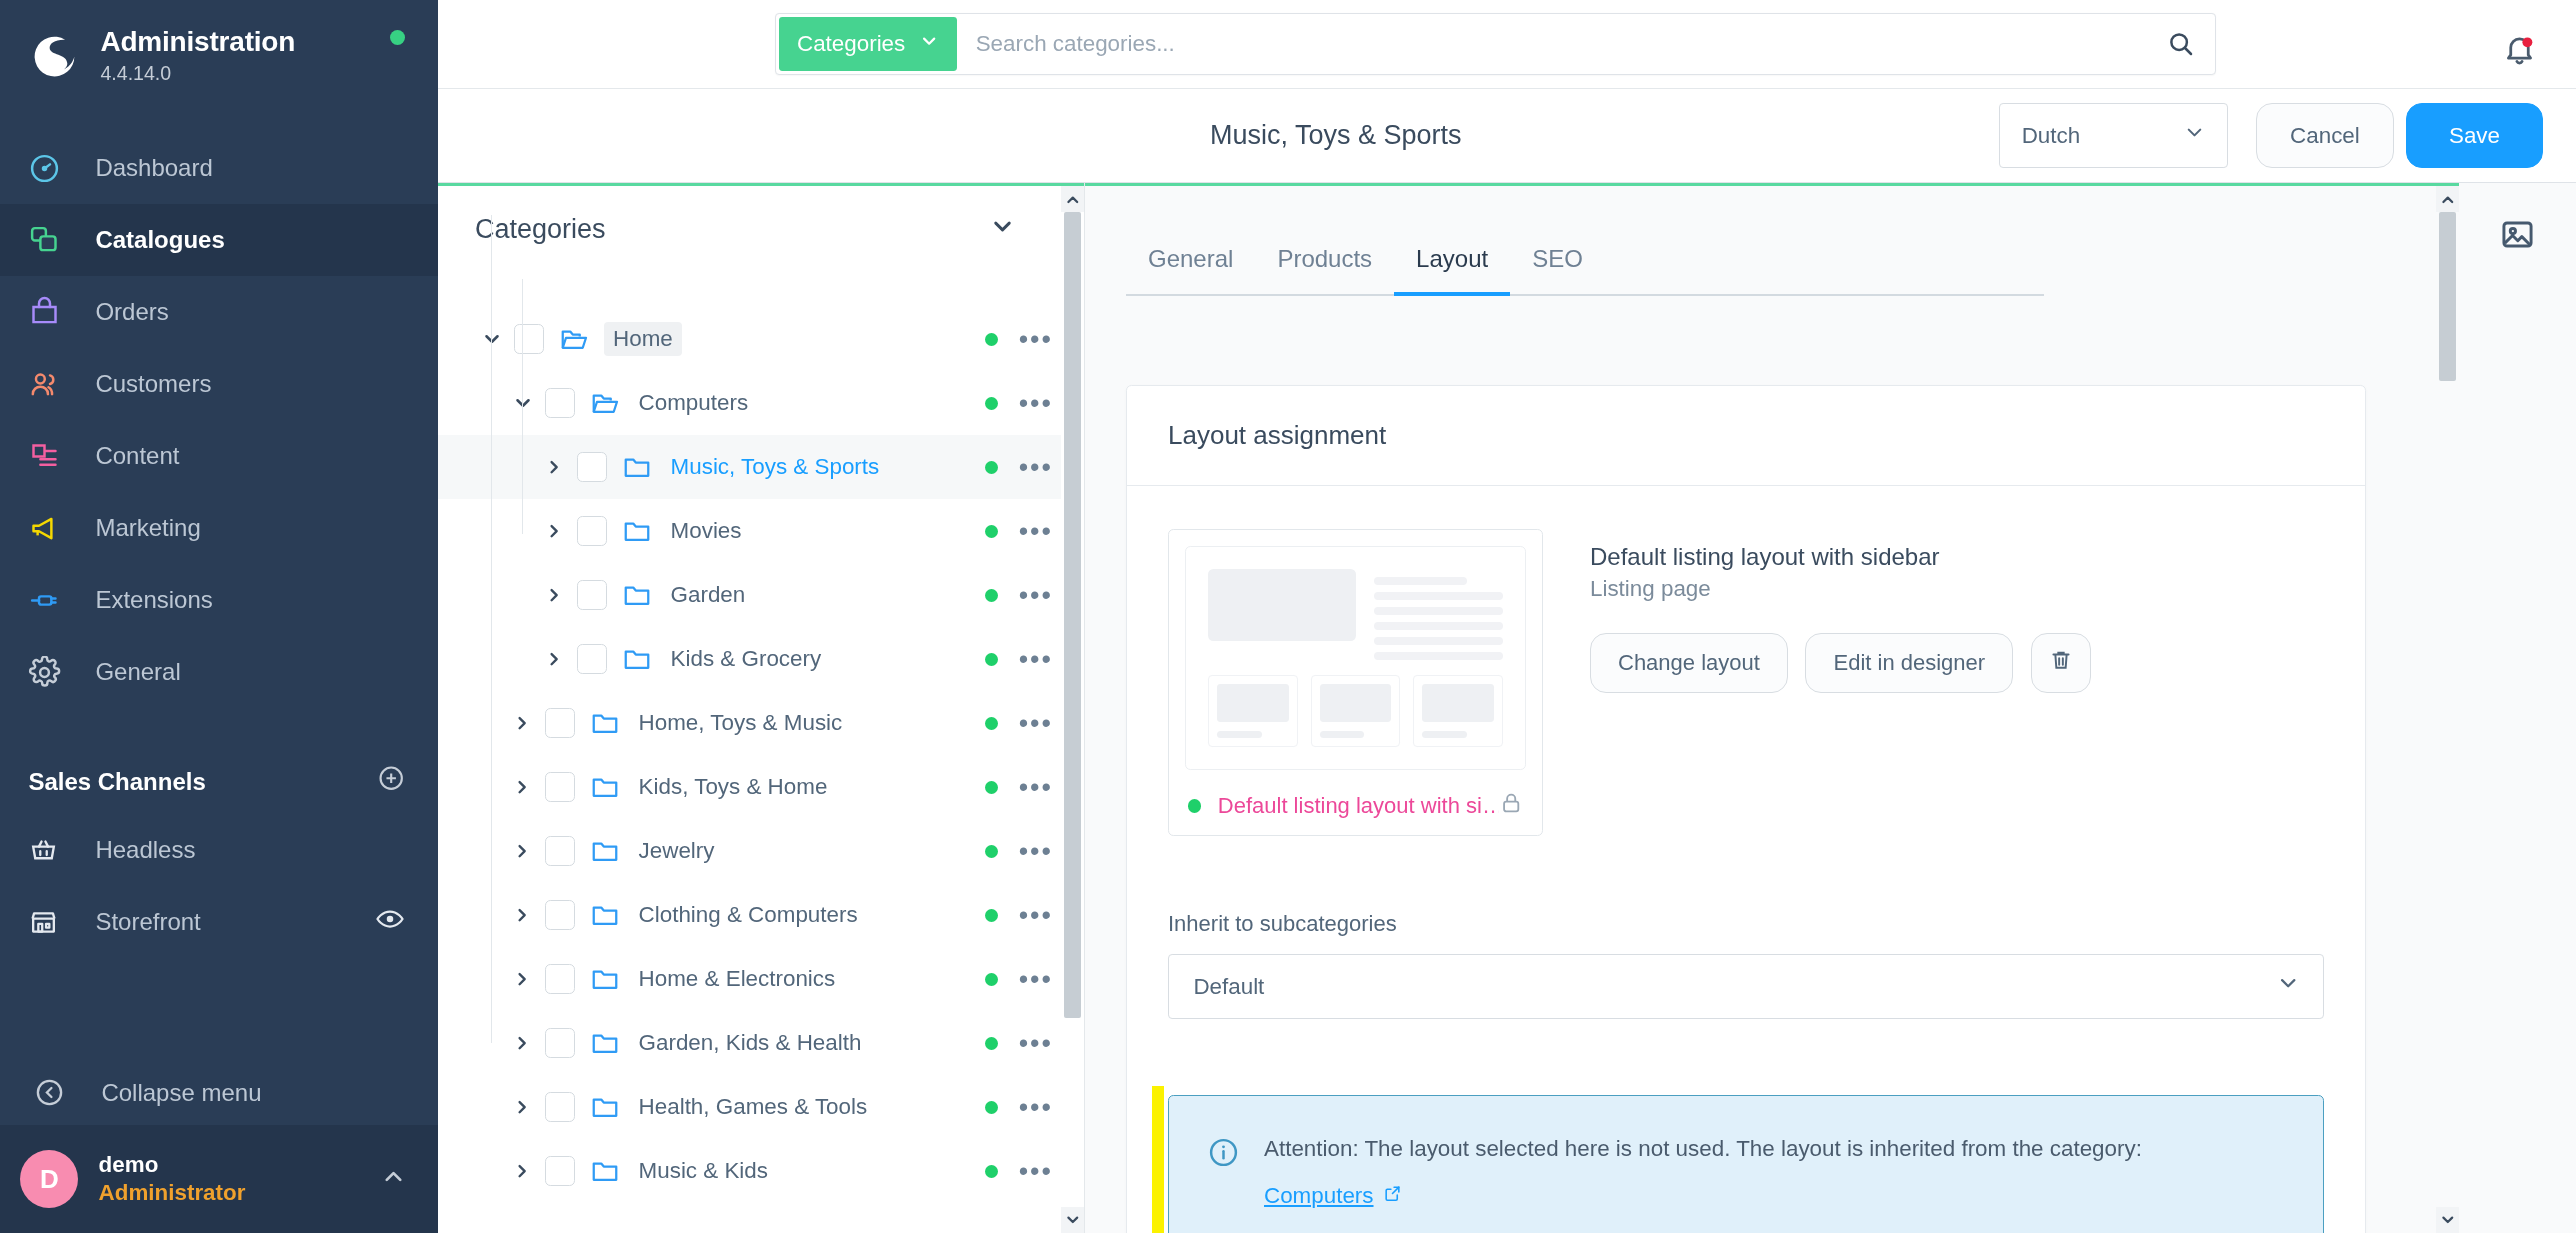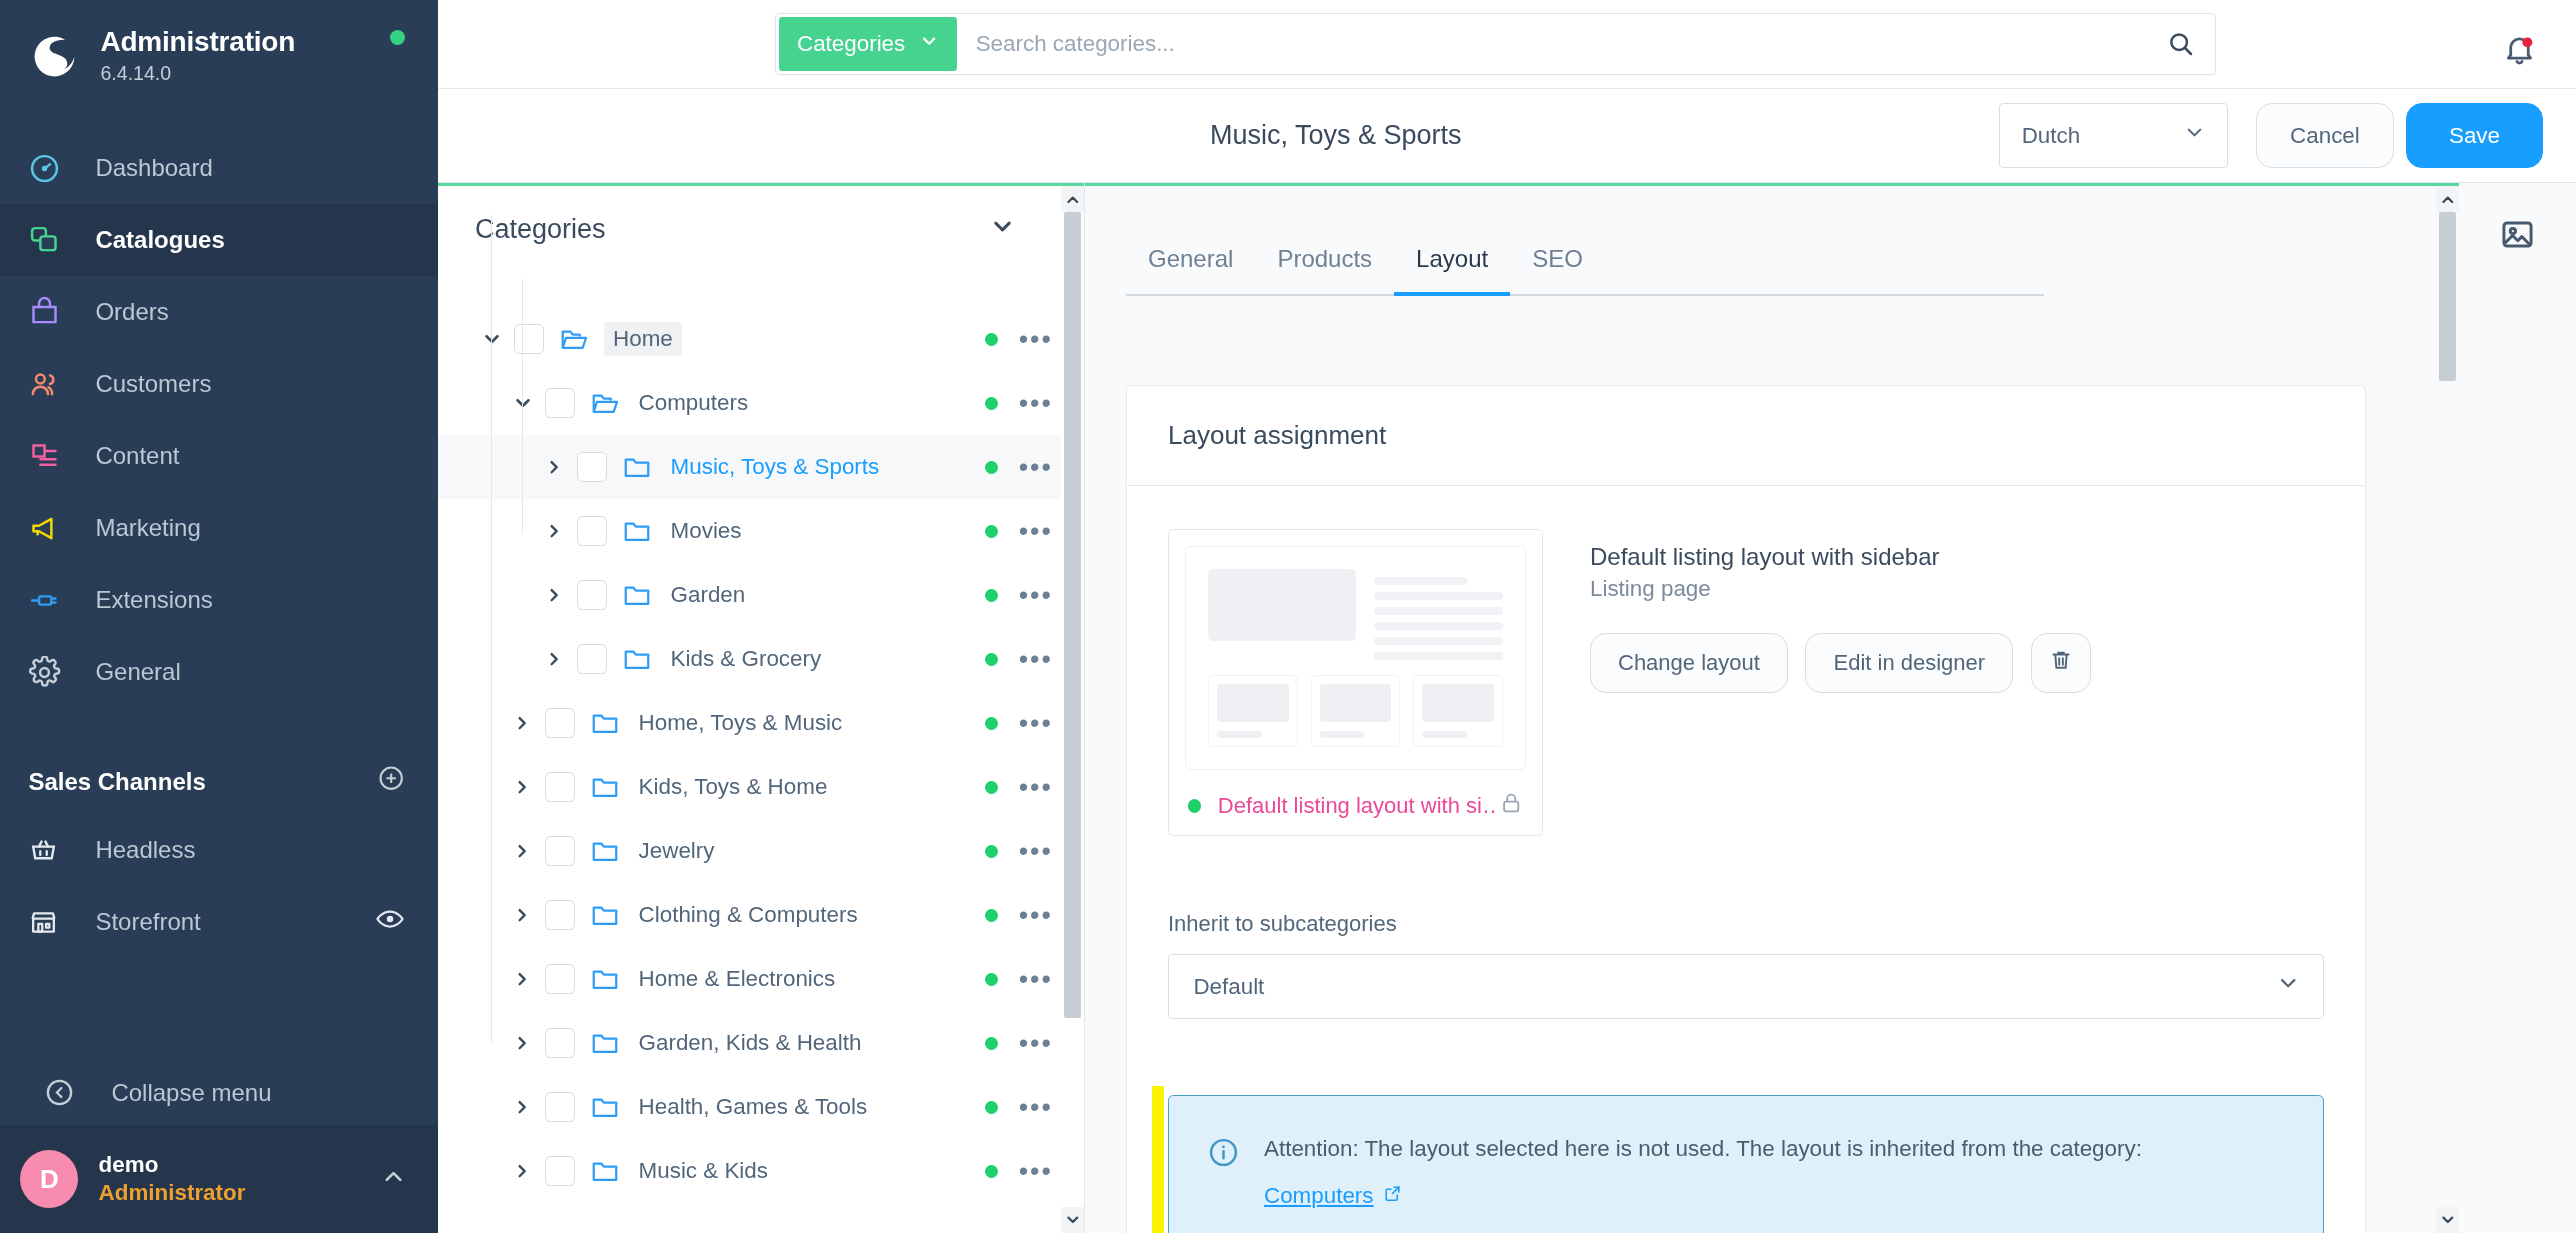--- a/index.html
+++ b/index.html
@@ -38,21 +38,21 @@
   .sales-head{
     display:flex; align-items:center; justify-content:space-between;
     padding:0 33px 0 28.4px; height:65px; margin-top:41px;
     color:#fff; font-weight:bold; font-size:24px;
   }
   .sc-item{ display:flex; align-items:center; height:72px; padding:0 33px 0 28.4px; color:#bcc7d4; font-size:24px; cursor:pointer;}
   .sc-item .ico{ width:42px; flex:0 0 42px; display:flex; align-items:center;}
   .sc-item .lbl{ margin-left:25px; flex:1;}
 
   .collapse{
-    position:absolute; left:16px; right:0; bottom:108px;
+    position:absolute; left:6px; right:0; bottom:108px;
     display:flex; align-items:center; height:65px; padding-left:28.4px;
     color:#bcc7d4; font-size:24px; cursor:pointer;
   }
   .collapse .ico{ width:42px; flex:0 0 42px; display:flex; align-items:center;}
   .collapse .lbl{ margin-left:25px; }
 
   .userbar{
     position:absolute; left:0; right:0; bottom:0; height:108px;
     background:#24354c; display:flex; align-items:center; padding:0 31px 0 20.3px; cursor:pointer;
   }
@@ -236,21 +236,21 @@
   <aside class="sidebar">
 
     <div class="brand">
       <div class="brand-logo">
         <svg viewBox="0 0 24 24" width="53" height="53" fill="#fff">
           <path d="M21 12a9 9 0 1 1-4.2-7.6c-4.5-.2-7 1.6-7 3.6 0 3.6 8 2.6 8 7.2 0 1.7-1.6 3.3-4.4 3.6A9 9 0 0 0 21 12z"></path>
         </svg>
       </div>
       <div class="brand-text">
         <div class="brand-title">Administration</div>
-        <div class="brand-version">6.4.14.0</div>
+        <div class="brand-version">4.4.14.0</div>
       </div>
       <span class="brand-dot"></span>
     </div>
 
     <nav class="nav">
       <div class="nav-item">
         <span class="ico">
           <svg viewBox="0 0 24 24" width="33" height="33" fill="none" stroke="#5cc6e8" stroke-width="1.8" stroke-linecap="round">
             <circle cx="12" cy="12" r="9"></circle>
               <path d="M12 12l4-3"></path>

